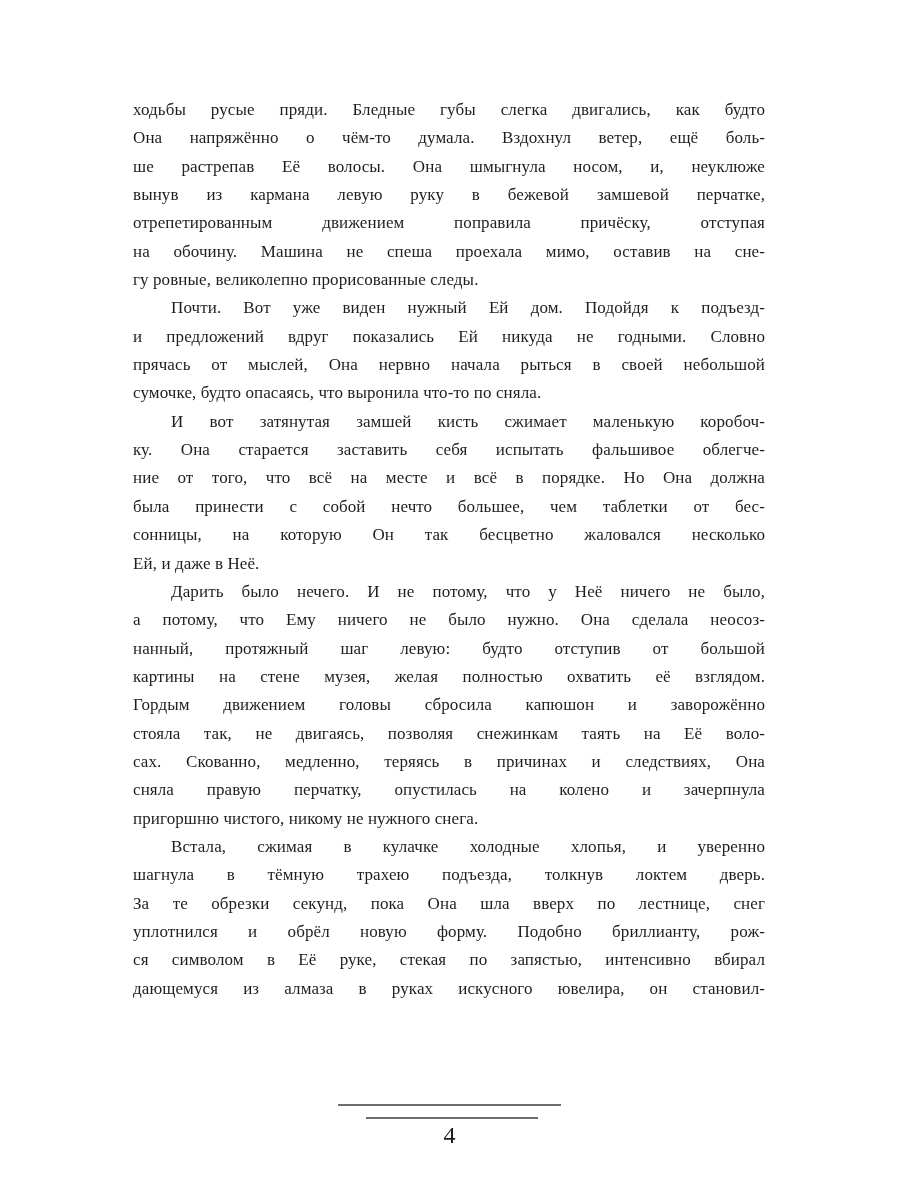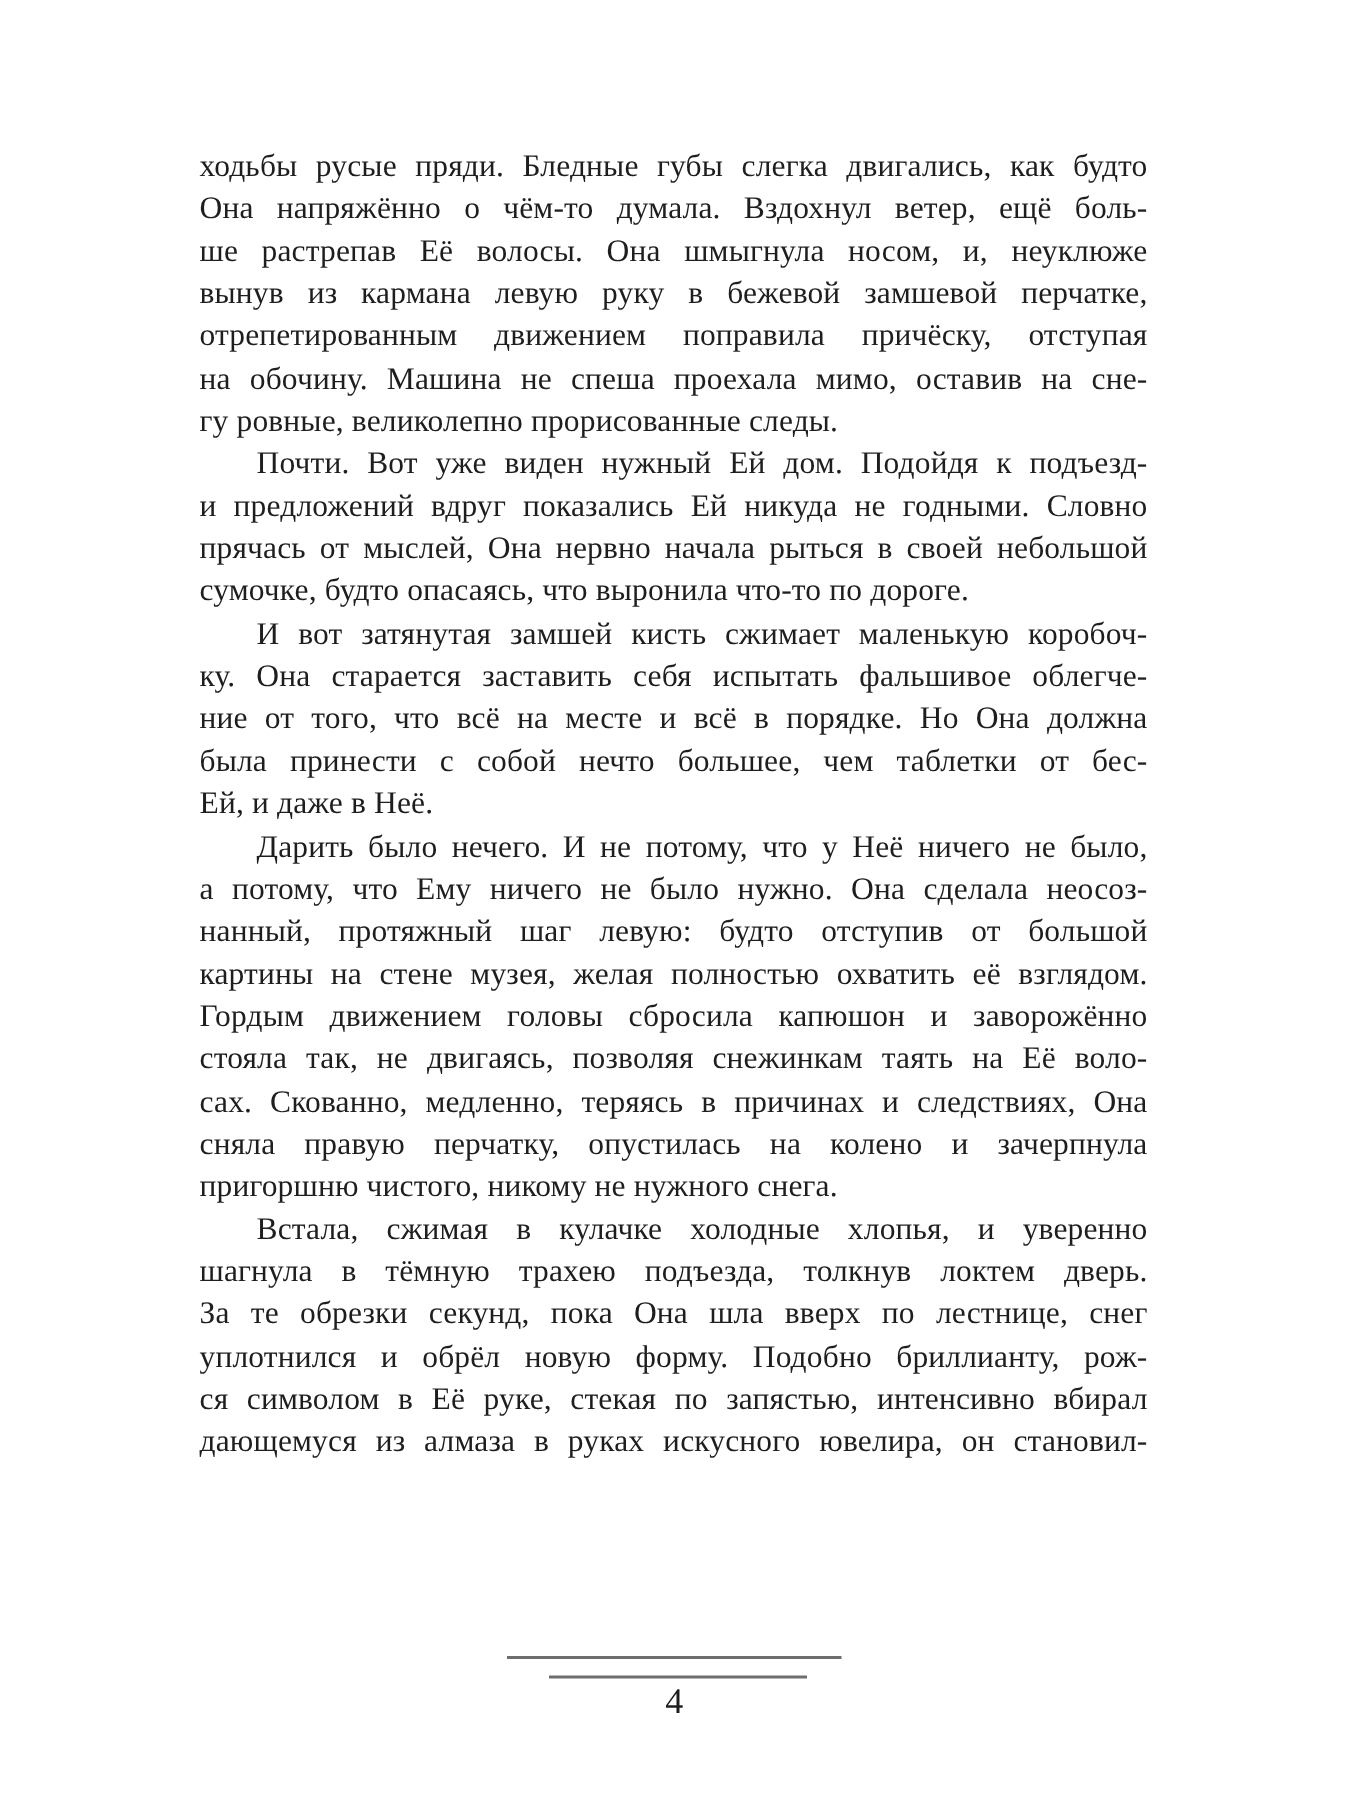--- a/index.html
+++ b/index.html
@@ -22,21 +22,21 @@
   }
   .text-block {
     position: absolute;
     left: 133px;
     top: 96px;
     width: 632px;
     color: var(--text-color, #1e1e1e);
   }
   .para { margin: 0; padding: 0; }
   .line {
-    font-size: 21px;
+    font-size: 17px;
     line-height: 28.35px;
     text-align: justify;
     text-align-last: justify;
     white-space: normal;
     letter-spacing: 0.1px;
   }
   .line.last {
     text-align-last: left;
   }
   .para.indent .line:first-child {
@@ -79,27 +79,28 @@
         <div class="line">ше растрепав Её волосы. Она шмыгнула носом, и, неуклюже</div>
         <div class="line">вынув из кармана левую руку в бежевой замшевой перчатке,</div>
         <div class="line">отрепетированным движением поправила причёску, отступая</div>
         <div class="line">на обочину. Машина не спеша проехала мимо, оставив на сне-</div>
         <div class="line last">гу ровные, великолепно прорисованные следы.</div>
       </div>
       <div class="para indent">
         <div class="line">Почти. Вот уже виден нужный Ей дом. Подойдя к подъезд-</div>
         <div class="line">и предложений вдруг показались Ей никуда не годными. Словно</div>
         <div class="line">прячась от мыслей, Она нервно начала рыться в своей небольшой</div>
-        <div class="line last">сумочке, будто опасаясь, что выронила что-то по дороге.</div>
+        <div class="line last">сумочке, будто опасаясь, что выронила что-то по сняла.</div>
       </div>
       <div class="para indent">
         <div class="line">И вот затянутая замшей кисть сжимает маленькую коробоч-</div>
         <div class="line">ку. Она старается заставить себя испытать фальшивое облегче-</div>
         <div class="line">ние от того, что всё на месте и всё в порядке. Но Она должна</div>
         <div class="line">была принести с собой нечто большее, чем таблетки от бес-</div>
+        <div class="line">сонницы, на которую Он так бесцветно жаловался несколько</div>
         <div class="line last">Ей, и даже в Неё.</div>
       </div>
       <div class="para indent">
         <div class="line">Дарить было нечего. И не потому, что у Неё ничего не было,</div>
         <div class="line">а потому, что Ему ничего не было нужно. Она сделала неосоз-</div>
         <div class="line">нанный, протяжный шаг левую: будто отступив от большой</div>
         <div class="line">картины на стене музея, желая полностью охватить её взглядом.</div>
         <div class="line">Гордым движением головы сбросила капюшон и заворожённо</div>
         <div class="line">стояла так, не двигаясь, позволяя снежинкам таять на Её воло-</div>
         <div class="line">сах. Скованно, медленно, теряясь в причинах и следствиях, Она</div>

